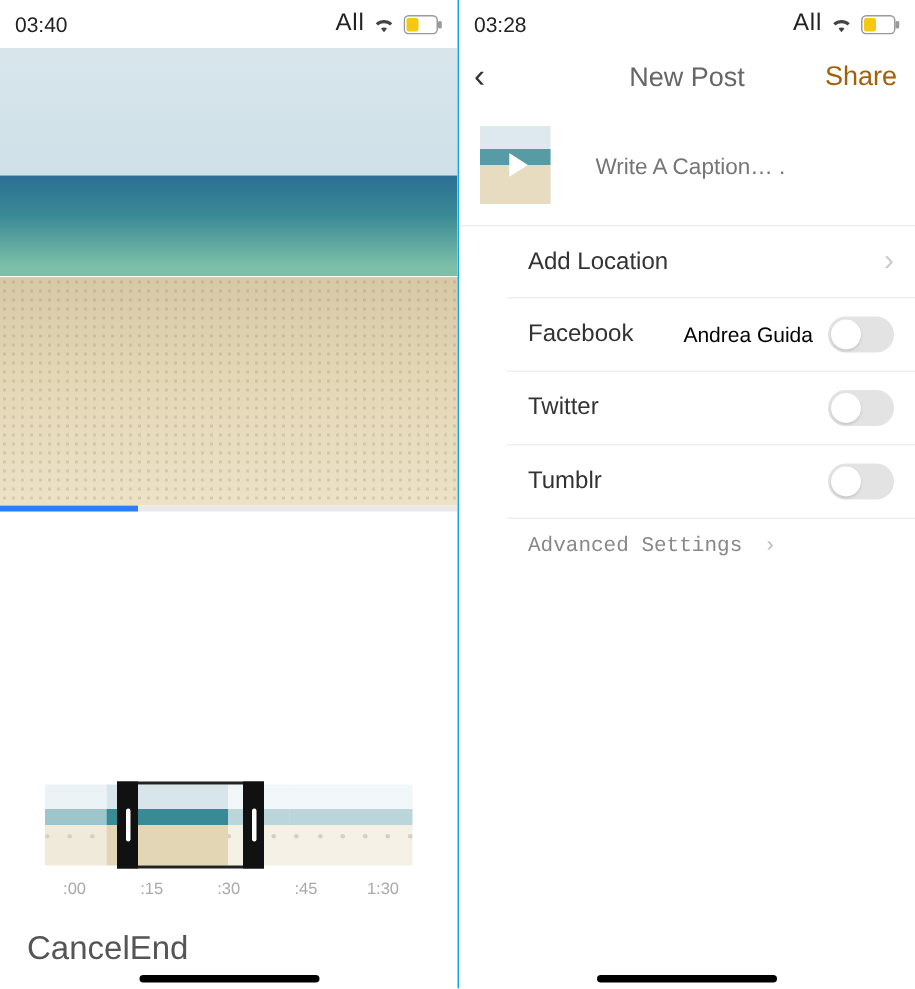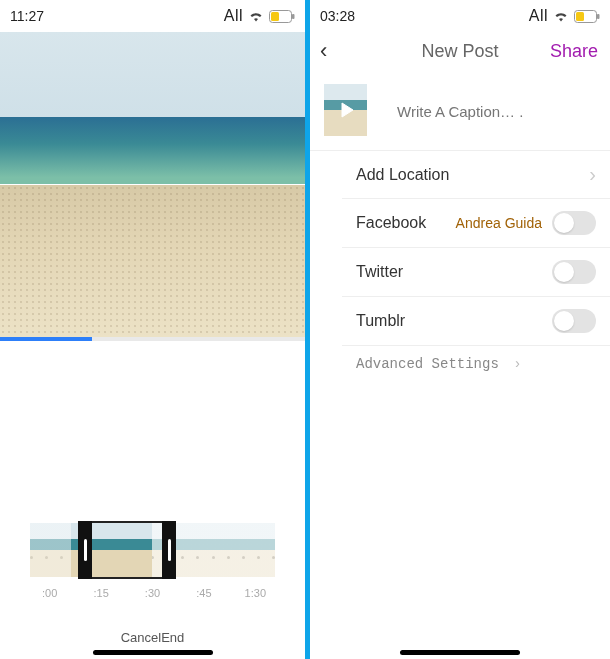--- a/index.html
+++ b/index.html
@@ -10,21 +10,21 @@
     height: 659px;
     display: flex;
     overflow: hidden;
   }
   .pane {
     position: relative;
     height: 659px;
     background: #fff;
   }
   .pane-left { width: 305px; }
-  .pane-right { width: 305px; border-left: 5px solid #0ea5e9; }
+  .pane-right { width: 305px; border-left: 1px solid #0ea5e9; }
 
   
   .status-bar {
     height: 32px;
     display: flex;
     align-items: center;
     padding: 0 10px;
     font-size: 14px;
     color: #222;
     justify-content: space-between;
@@ -43,21 +43,21 @@
     font-size: 18px;
     color: #555;
   }
   .nav-title { font-weight: 400; color: #666; }
   .nav-back {
     position: absolute; left: 10px; top: 50%; transform: translateY(-50%);
     font-size: 22px; color: #333;
   }
   .nav-share {
     position: absolute; right: 12px; top: 50%; transform: translateY(-50%);
-    font-size: 18px; color: #a21caf; font-weight: 500;
+    font-size: 18px; color: #a16207; font-weight: 500;
     filter: blur(0.3px);
   }
 
   
   .video-preview {
     width: 305px;
     height: 305px;
     position: relative;
     overflow: hidden;
   }
@@ -126,23 +126,23 @@
   .dot-row {
     position: absolute; left: 30px; right: 30px; bottom: 100px;
     display: flex; justify-content: space-between;
   }
   .dot-row i {
     width: 3px; height: 3px; border-radius: 50%; background: #ccc;
   }
 
   .bottom-actions {
     position: absolute; left: 0; right: 0; bottom: 14px;
-    display: flex; justify-content: center;
+    display: flex; justify-content: flex-start;
     padding: 0 18px;
-    font-size: 13px; color: #555;
+    font-size: 22px; color: #555;
   }
   .home-ind {
     position: absolute; bottom: 4px; left: 50%; transform: translateX(-50%);
     width: 120px; height: 5px; background: #000; border-radius: 3px;
   }
 
   
   .caption-row {
     display: flex; gap: 30px; padding: 14px 14px 14px 14px;
     border-bottom: 1px solid #eee;
@@ -164,41 +164,41 @@
   }
 
   .row {
     display: flex; align-items: center; justify-content: space-between;
     padding: 12px 14px;
     border-bottom: 1px solid #eee;
     font-size: 16px; color: #333; margin-left: 32px;
   }
   .row.small { font-size: 14px; color: #888; border-bottom: none; padding-top:10px;font-family:Liberation Mono, monospace;}
   .row .right { display:flex; align-items:center; gap:10px; }
-  .sub-label { font-size: 14px; color: #a16207; }
+  .sub-label { font-size: 14px; color: #000000; }
   .chev { color: #ccc; font-size: 20px; }
   .chev-sm { color: #bbb; font-size: 14px; margin-left: 6px;}
 
   .toggle {
     width: 44px; height: 24px; border-radius: 12px; background: #e3e3e3;
     position: relative;
   }
   .toggle::after {
     content: ""; position: absolute; left: 2px; top: 2px;
     width: 20px; height: 20px; border-radius: 50%; background: #fff;
     box-shadow: 0 1px 2px rgba(0,0,0,0.15);
   }
 </style>
 </head>
 <body>
 
 <div class="pane pane-left">
 
   <div class="status-bar">
-    <span>11:27</span>
+    <span>03:40</span>
     <span class="sb-right">
       <span class="sb-all">All</span>
       <span class="wifi-icon">
         <svg width="14" height="11" viewBox="0 0 14 11">
             <path d="M7 10.5 L9 8 C7.8 7 6.2 7 5 8 Z M3 6 C5.3 3.9 8.7 3.9 11 6 L12.5 4.5 C9.4 1.6 4.6 1.6 1.5 4.5 Z" fill="#444"></path>
           </svg>
       </span>
       <span class="battery-icon">
         <svg width="26" height="13" viewBox="0 0 26 13">
           <rect x="0.5" y="0.5" width="22" height="12" rx="3" fill="none" stroke="#999"></rect>

